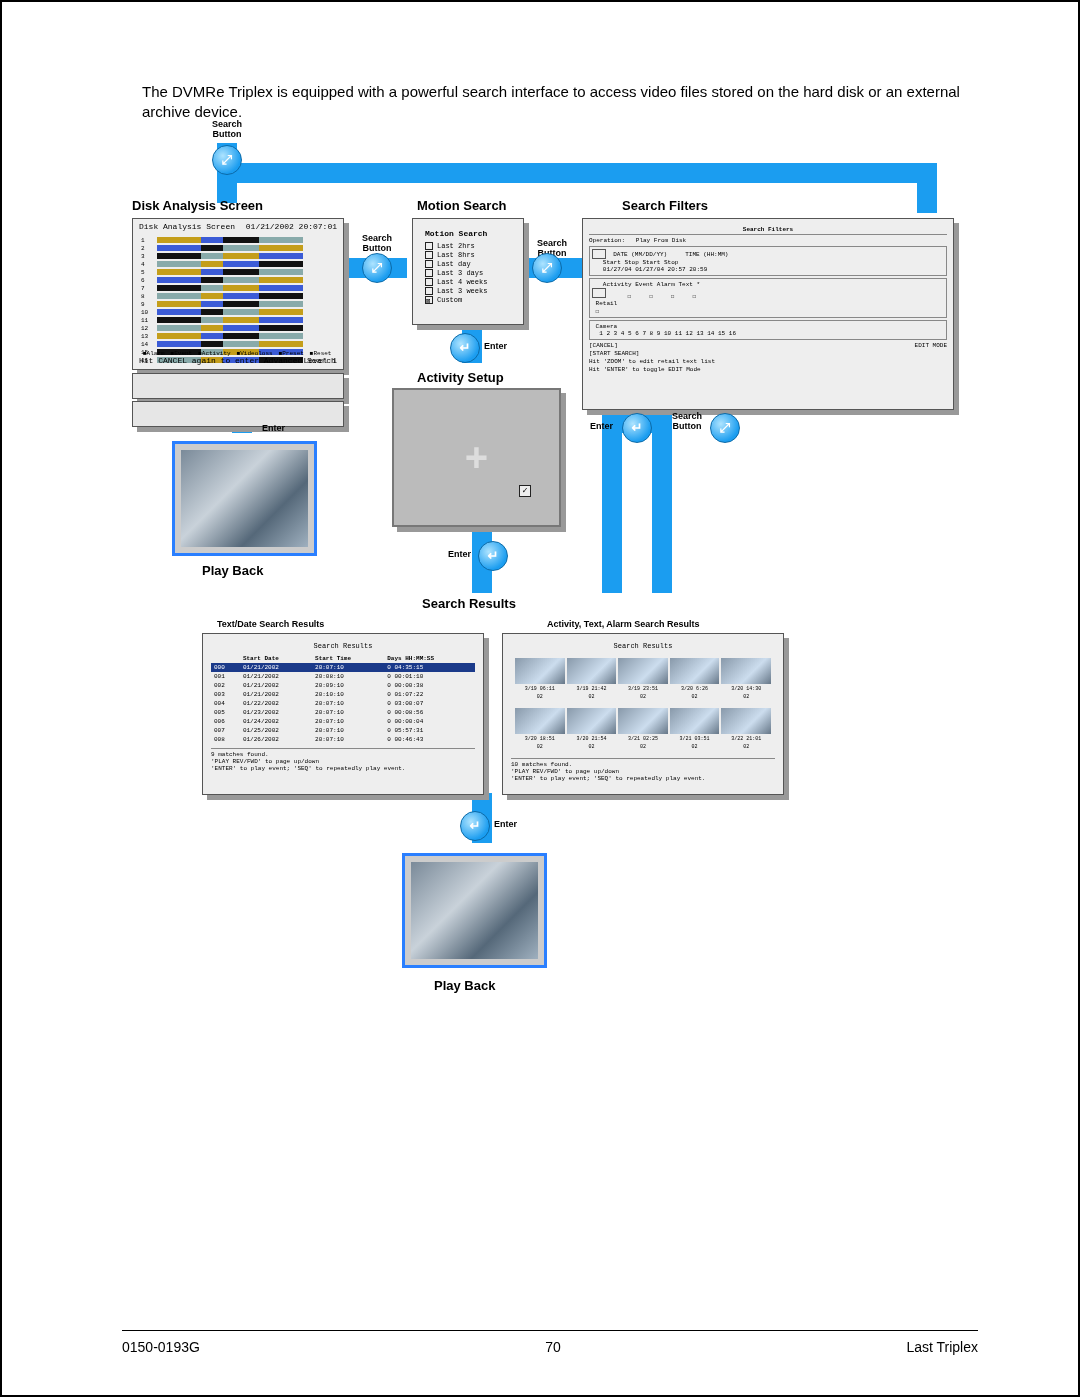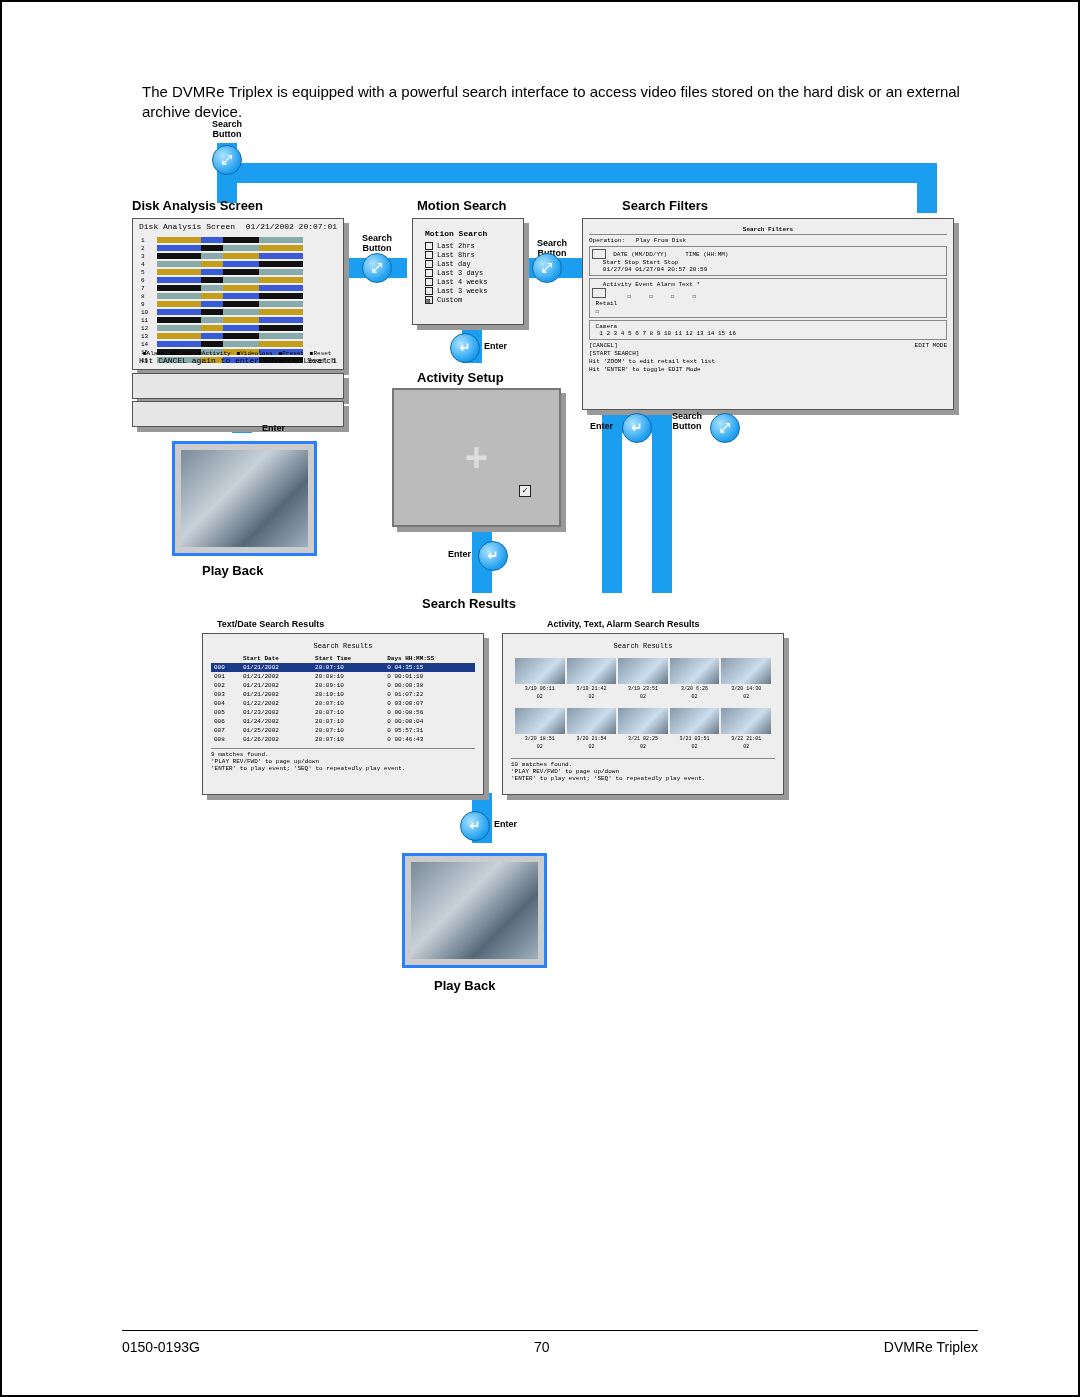--- a/index.html
+++ b/index.html
@@ -422,15 +422,15 @@
     <div class="circ" style="left:328px;top:688px">↵</div>
     <div class="lbl sm" style="left:362px;top:696px">Enter</div>
 
     <div class="thumb" style="left:270px;top:730px;width:145px;height:115px"></div>
     <div class="lbl" style="left:302px;top:855px">Play Back</div>
   </div>
 
   <div class="footer">
     <span>0150-0193G</span>
     <span>70</span>
-    <span>DVMRe Triplex</span>
+    <span>Last Triplex</span>
   </div>
 </div>
 
 </body></html>

